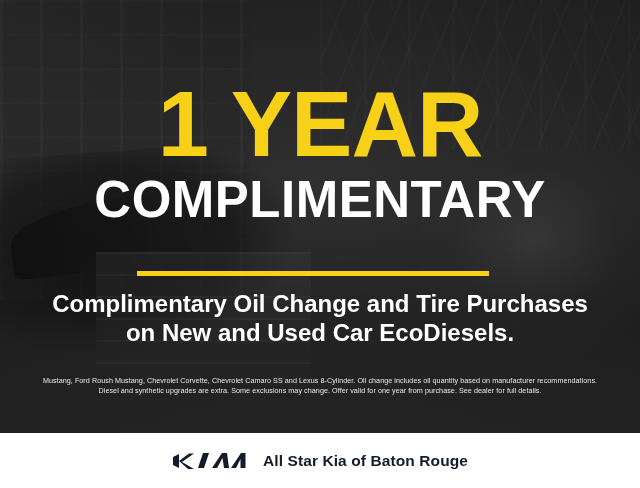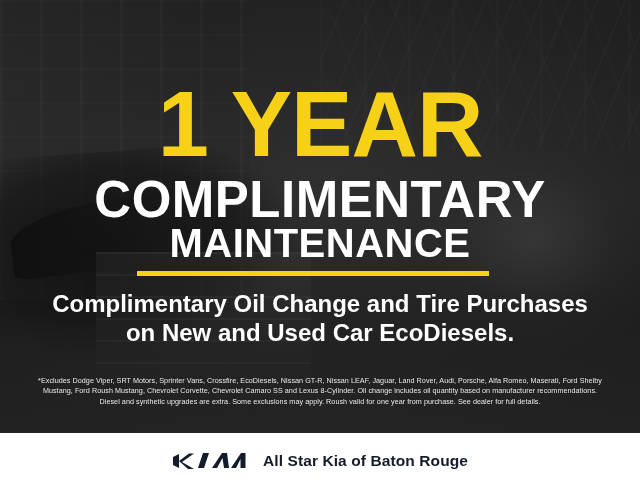--- a/index.html
+++ b/index.html
@@ -217,33 +217,31 @@
     <div class="floor"></div>
     <div class="scrim"></div>
   </div>
 
   <div class="content">
 
     <div class="headline">1 YEAR</div>
 
     <div class="subhead1">COMPLIMENTARY</div>
 
-    <div class="subhead2">MAINTENANCE</div>
 
     <div class="rule"></div>
 
     <div class="body-copy">
       <div>Complimentary Oil Change and Tire Purchases</div>
       <div>on New and Used Car EcoDiesels.</div>
     </div>
 
     <div class="disclaimer">
-      <div>*Excludes Dodge Viper, SRT Motors, Sprinter Vans, Crossfire, EcoDiesels, Nissan GT-R, Nissan LEAF, Jaguar, Land Rover, Audi, Porsche, Alfa Romeo, Maserati, Ford Shelby</div>
       <div>Mustang, Ford Roush Mustang, Chevrolet Corvette, Chevrolet Camaro SS and Lexus 8-Cylinder. Oil change includes oil quantity based on manufacturer recommendations.</div>
-      <div>Diesel and synthetic upgrades are extra. Some exclusions may apply. Roush valid for one year from purchase. See dealer for full details.</div>
+      <div>Diesel and synthetic upgrades are extra. Some exclusions may change. Offer valid for one year from purchase. See dealer for full details.</div>
     </div>
 
   </div>
 
   <div class="footer">
     <svg class="kia-logo" viewBox="0 0 148 40" aria-hidden="true">
       <g fill="#141C2B">
 
         <path d="M2 12 L14 6 L14 34 L2 28 Z"></path>
         <path d="M14 20 L34 5 L44 5 L20 22 L44 36 L32 36 Z"></path>

